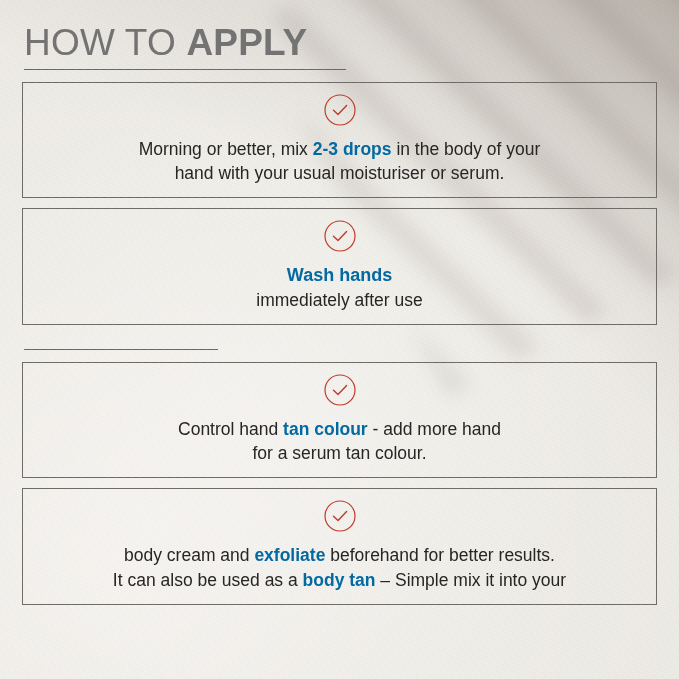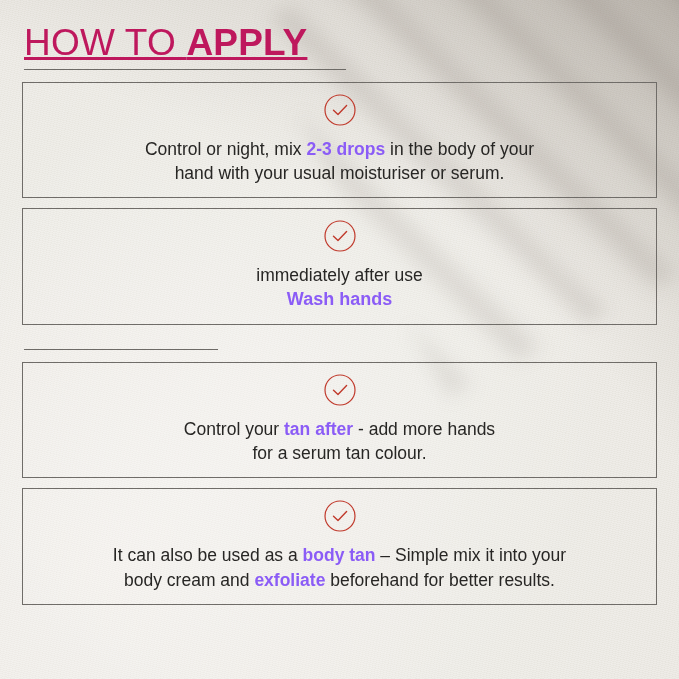--- a/index.html
+++ b/index.html
@@ -65,26 +65,25 @@
   #content {
     position: relative;
     z-index: 2;
     padding: 18px 22px 0 22px;
     box-sizing: border-box;
   }
 
   .section-heading {
     font-size: 37px;
     line-height: 1.05;
-    color: #be185d;
+    color: #737373;
     letter-spacing: 0.2px;
     font-weight: 300;
     padding: 6px 0 6px 2px;
     white-space: nowrap;
-    text-decoration: underline;
   }
   .section-heading .thin { font-weight: 300; }
   .section-heading .bold { font-weight: 700; }
 
   .heading-rule {
     height: 1px;
     background: #6d6a66;
     margin: 0 0 12px 2px;
   }
   .rule-apply { width: 322px; }
@@ -109,21 +108,21 @@
 
   .card-text {
     text-align: center;
     color: #272624;
     font-size: 17.5px;
     line-height: 1.38;
     font-weight: 300;
   }
   .card-text b {
     font-weight: 700;
-    color: #8b5cf6;
+    color: #0369a1;
   }
   .card-text .line { display: block; }
 
   .card-text.strong-first .line1 {
     font-weight: 700;
     font-size: 18px;
   }
 
   .spacer-mid { height: 14px; }
 </style>
@@ -150,71 +149,71 @@
       <div class="card">
         <div class="check-wrap">
           <span class="check-icon">
             <svg width="34" height="34" viewBox="0 0 34 34" aria-hidden="true">
               <circle cx="17" cy="17" r="15" fill="none" stroke="#c0392b" stroke-width="1.2"></circle>
               <path d="M10.5 17.2 L15 21.4 L23.6 12.4" fill="none" stroke="#c0392b" stroke-width="1.4" stroke-linecap="round" stroke-linejoin="round"></path>
             </svg>
           </span>
         </div>
         <div class="card-text">
-          <span class="line line1"><span>Control or night, mix </span><b>2-3 drops</b><span> in the body of your</span></span>
+          <span class="line line1"><span>Morning or better, mix </span><b>2-3 drops</b><span> in the body of your</span></span>
           <span class="line line2"><span>hand with your usual moisturiser or serum.</span></span>
         </div>
       </div>
 
       <div class="card">
         <div class="check-wrap">
           <span class="check-icon">
             <svg width="34" height="34" viewBox="0 0 34 34" aria-hidden="true">
               <circle cx="17" cy="17" r="15" fill="none" stroke="#c0392b" stroke-width="1.2"></circle>
               <path d="M10.5 17.2 L15 21.4 L23.6 12.4" fill="none" stroke="#c0392b" stroke-width="1.4" stroke-linecap="round" stroke-linejoin="round"></path>
             </svg>
           </span>
         </div>
         <div class="card-text strong-first">
+          <span class="line line1"><b>Wash hands</b></span>
           <span class="line line2"><span>immediately after use</span></span>
-          <span class="line line1"><b>Wash hands</b></span>
         </div>
       </div>
     </div>
 
     <div class="spacer-mid"></div>
 
     <div class="section">
       <div class="heading-rule rule-tips"></div>
 
       <div class="card">
         <div class="check-wrap">
           <span class="check-icon">
             <svg width="34" height="34" viewBox="0 0 34 34" aria-hidden="true">
               <circle cx="17" cy="17" r="15" fill="none" stroke="#c0392b" stroke-width="1.2"></circle>
               <path d="M10.5 17.2 L15 21.4 L23.6 12.4" fill="none" stroke="#c0392b" stroke-width="1.4" stroke-linecap="round" stroke-linejoin="round"></path>
             </svg>
           </span>
         </div>
         <div class="card-text">
-          <span class="line line1"><span>Control your </span><b>tan after</b><span> - add more hands</span></span>
+          <span class="line line1"><span>Control hand </span><b>tan colour</b><span> - add more hand</span></span>
           <span class="line line2"><span>for a serum tan colour.</span></span>
         </div>
       </div>
 
       <div class="card">
         <div class="check-wrap">
           <span class="check-icon">
             <svg width="34" height="34" viewBox="0 0 34 34" aria-hidden="true">
               <circle cx="17" cy="17" r="15" fill="none" stroke="#c0392b" stroke-width="1.2"></circle>
               <path d="M10.5 17.2 L15 21.4 L23.6 12.4" fill="none" stroke="#c0392b" stroke-width="1.4" stroke-linecap="round" stroke-linejoin="round"></path>
             </svg>
           </span>
         </div>
         <div class="card-text">
+          <span class="line line2"><span>body cream and </span><b>exfoliate</b><span> beforehand for better results.</span></span>
           <span class="line line1"><span>It can also be used as a </span><b>body tan</b><span> – Simple mix it into your</span></span>
-          <span class="line line2"><span>body cream and </span><b>exfoliate</b><span> beforehand for better results.</span></span>
         </div>
       </div>
     </div>
 
   </div>
 </div>
 
 </body></html>

